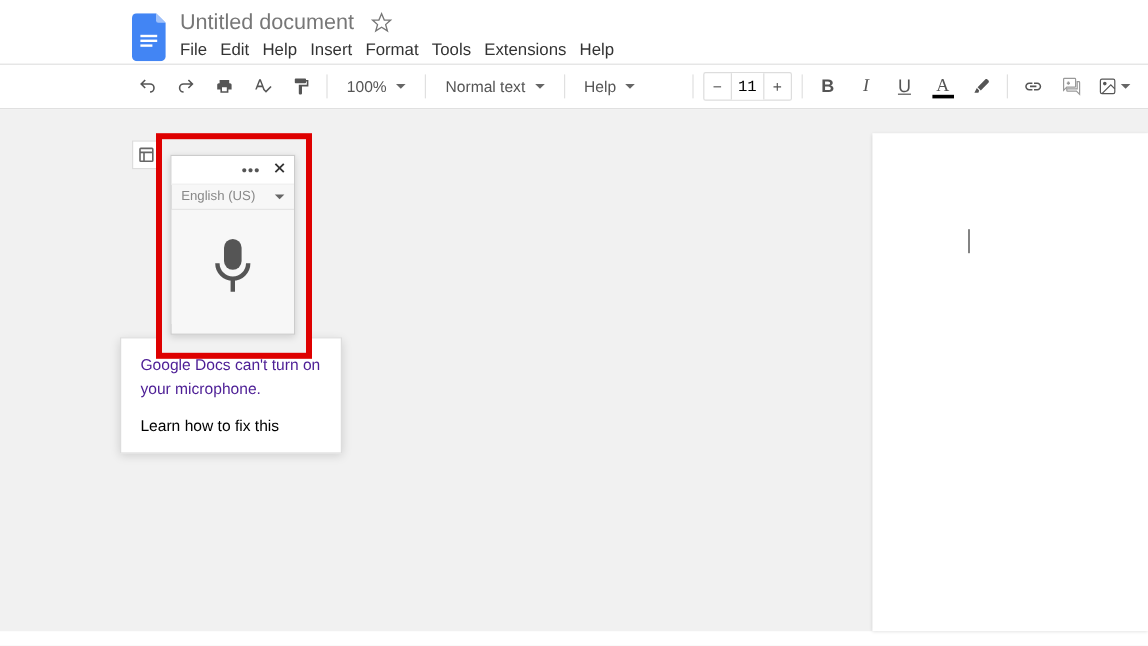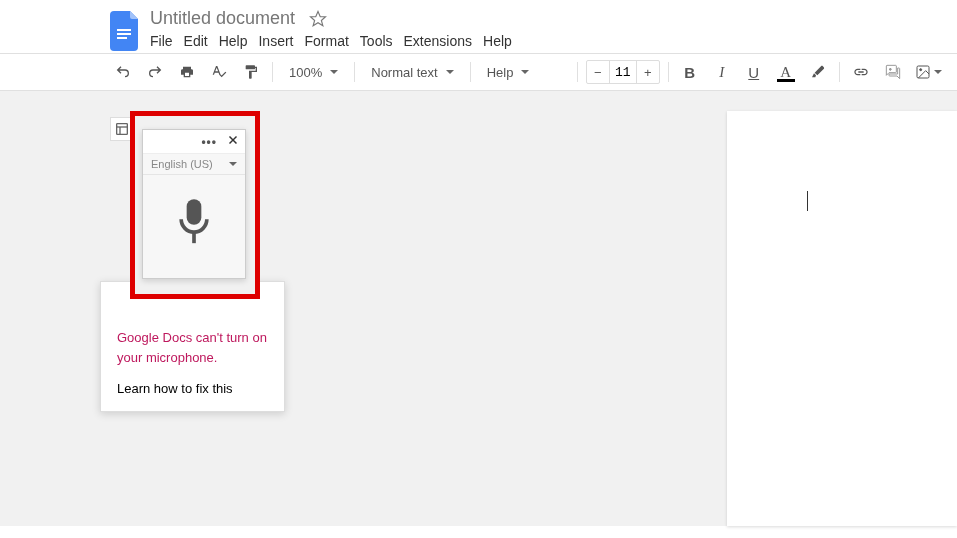--- a/index.html
+++ b/index.html
@@ -176,21 +176,21 @@
     }
     .error-tooltip::before {
       content: '';
       position: absolute;
       top: -8px;
       left: 90px;
       border-left: 8px solid transparent;
       border-right: 8px solid transparent;
       border-bottom: 8px solid #fff;
     }
-    .error-text { color: #be185d; margin-bottom: 12px; margin-top: 34px; }
+    .error-text { color: #4c1d95; margin-bottom: 12px; }
     .error-link { color: #000000; cursor: pointer; }
     
     .underline-btn { text-decoration: underline; }
     .textcolor-btn {
       position: relative;
       font-family: serif;
     }
     .textcolor-bar {
       position: absolute;
       bottom: 2px;

